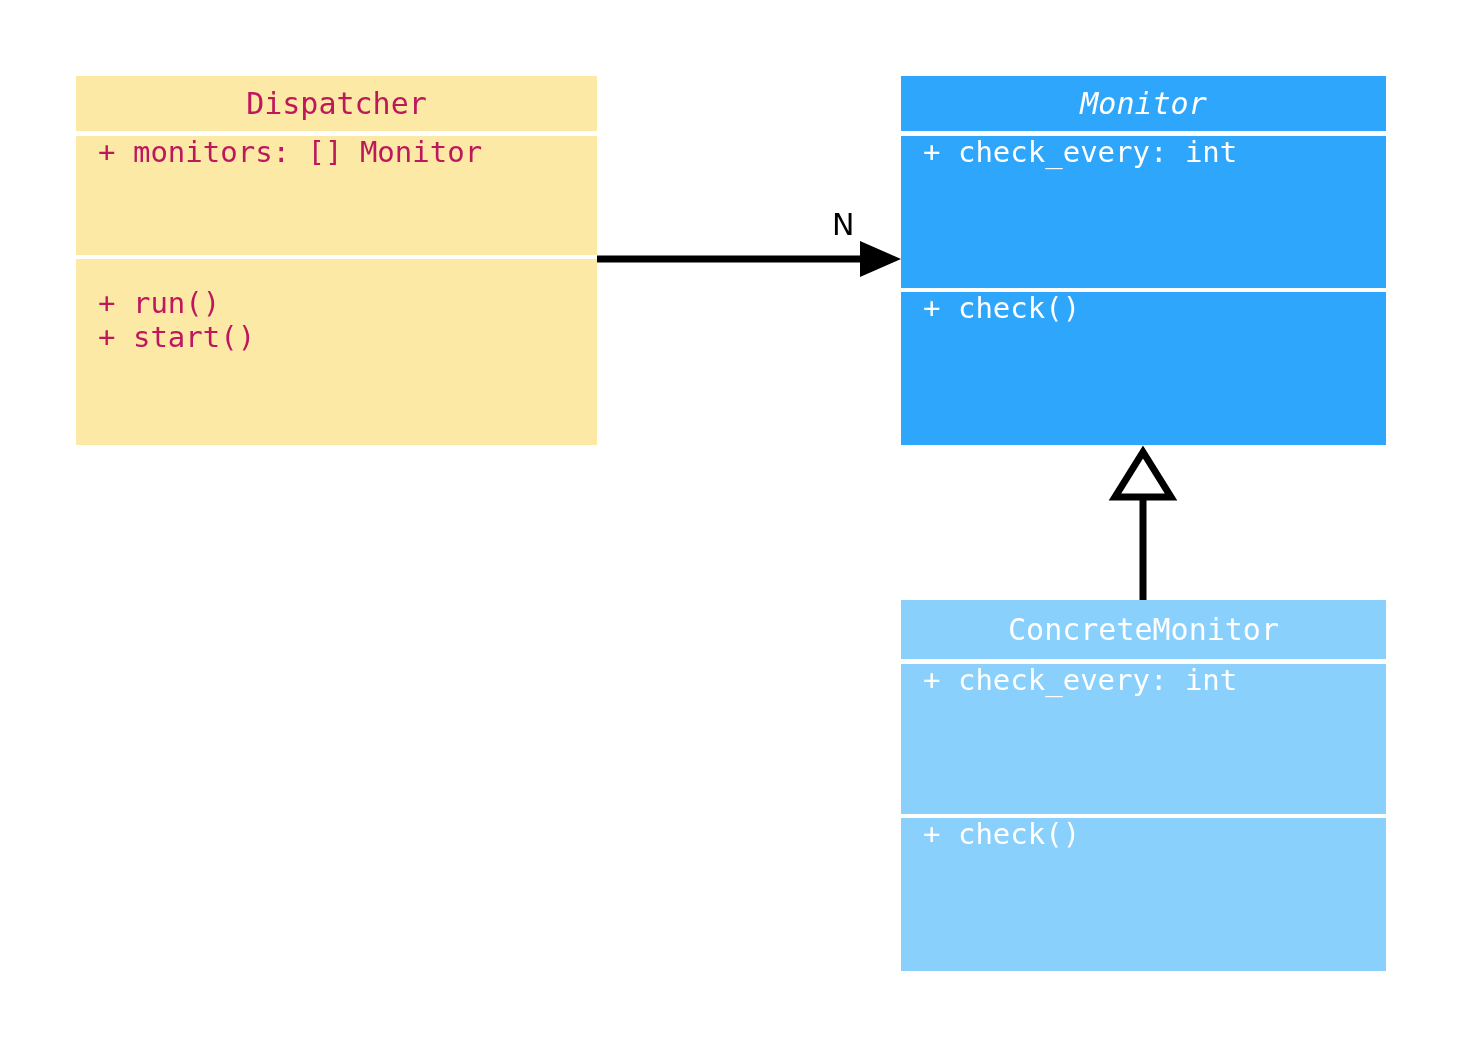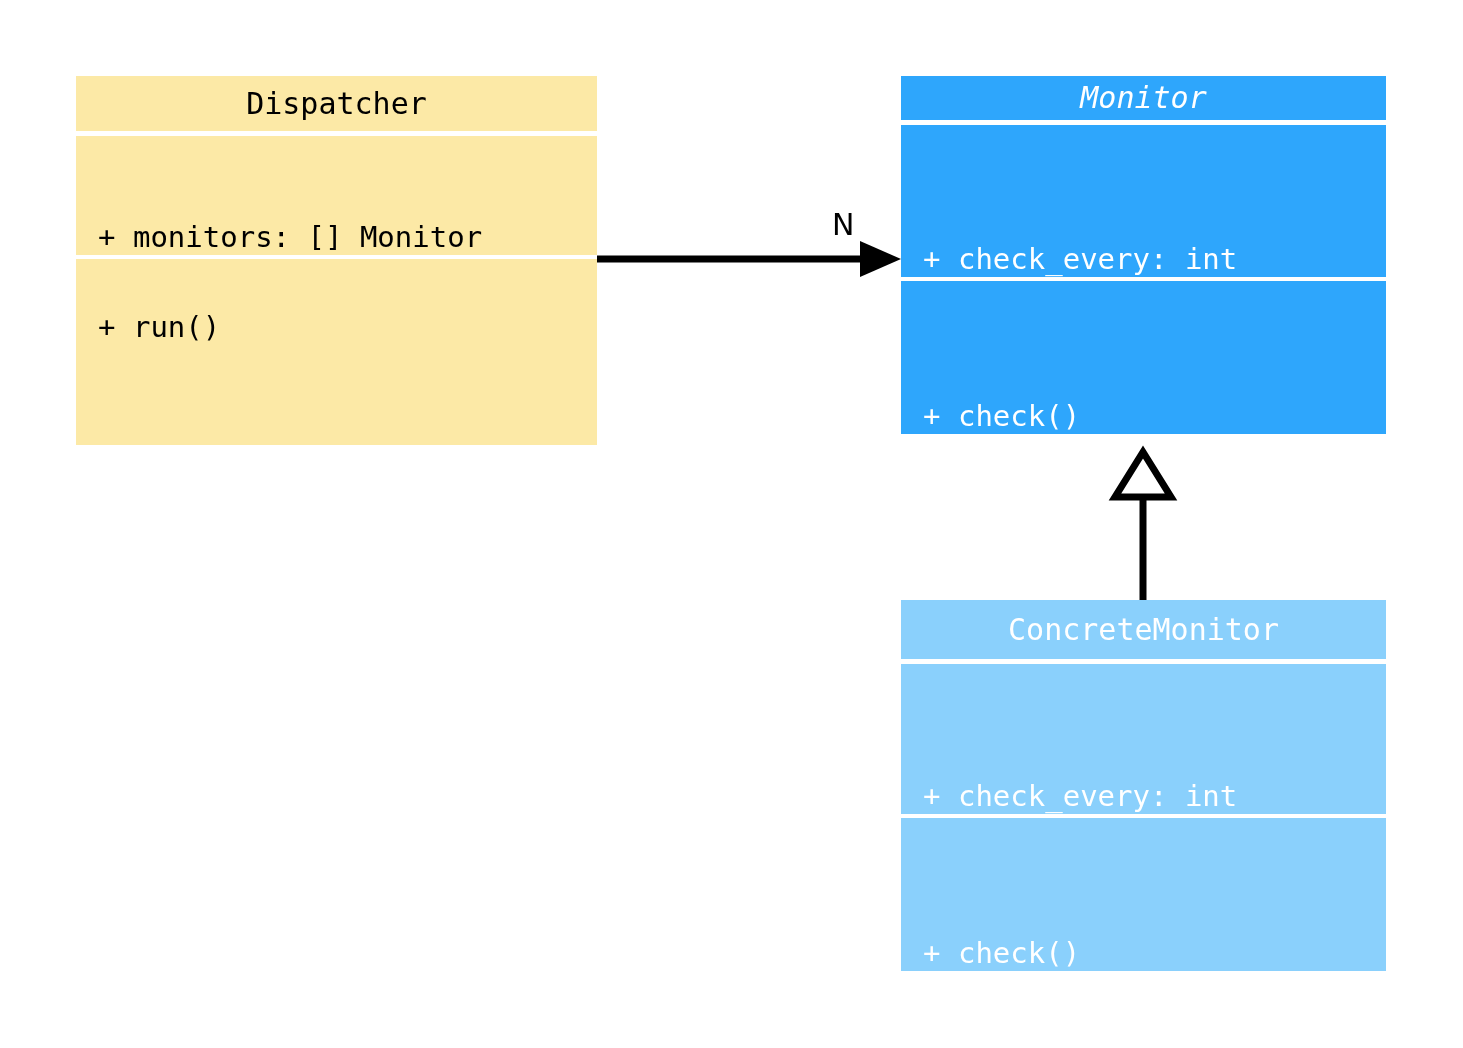--- a/index.html
+++ b/index.html
@@ -33,38 +33,38 @@
     justify-content: center;
     font-family: "DejaVu Sans Mono", monospace;
     font-size: 30px;
     line-height: 1;
     white-space: pre;
   }
   .uml-section {
     box-sizing: border-box;
     display: flex;
     flex-direction: column;
-    justify-content: flex-end;
+    justify-content: flex-start;
     font-family: "DejaVu Sans Mono", monospace;
     font-size: 29px;
     line-height: 1.16;
     white-space: pre;
     padding-left: 22px;
   }
   .uml-divider {
     box-sizing: border-box;
     background: #ffffff;
     width: 100%;
     flex: 0 0 auto;
   }
 
   
   .box-dispatcher { background: transparent; }
   .box-dispatcher .uml-title,
-  .box-dispatcher .uml-section { background: #fce9a6; color: #000000; }
+  .box-dispatcher .uml-section { background: #fce9a6; color: #be185d; }
 
   
   .box-monitor .uml-title,
   .box-monitor .uml-section { background: #2ea6fc; color: #ffffff; }
   .box-monitor .uml-title { font-style: italic; }
 
   
   .box-concrete .uml-title,
   .box-concrete .uml-section { background: #8ad0fc; color: #ffffff; }
 
@@ -93,27 +93,28 @@
 
 <div id="diagram">
 
   <div class="uml-class box-dispatcher" style="left:76px; top:76px; width:521px; height:369px;">
     <div class="uml-title" style="height:55px;">Dispatcher</div>
     <div class="uml-divider" style="height:5px;"></div>
     <div class="uml-section" style="height:119px;">
       <span class="member">+ monitors: [] Monitor</span>
     </div>
     <div class="uml-divider" style="height:4px;"></div>
-    <div class="uml-section" style="height:186px; justify-content:flex-start; padding-top:52px;">
+    <div class="uml-section" style="height:186px; justify-content:flex-start; padding-top:28px;">
       <span class="member">+ run()</span>
+      <span class="member">+ start()</span>
     </div>
   </div>
 
   <div class="uml-class box-monitor" style="left:901px; top:76px; width:485px; height:369px;">
-    <div class="uml-title" style="height:44px;">Monitor</div>
+    <div class="uml-title" style="height:55px;">Monitor</div>
     <div class="uml-divider" style="height:5px;"></div>
     <div class="uml-section" style="height:152px;">
       <span class="member">+ check_every: int</span>
     </div>
     <div class="uml-divider" style="height:4px;"></div>
     <div class="uml-section" style="height:153px;">
       <span class="member">+ check()</span>
     </div>
   </div>
 

